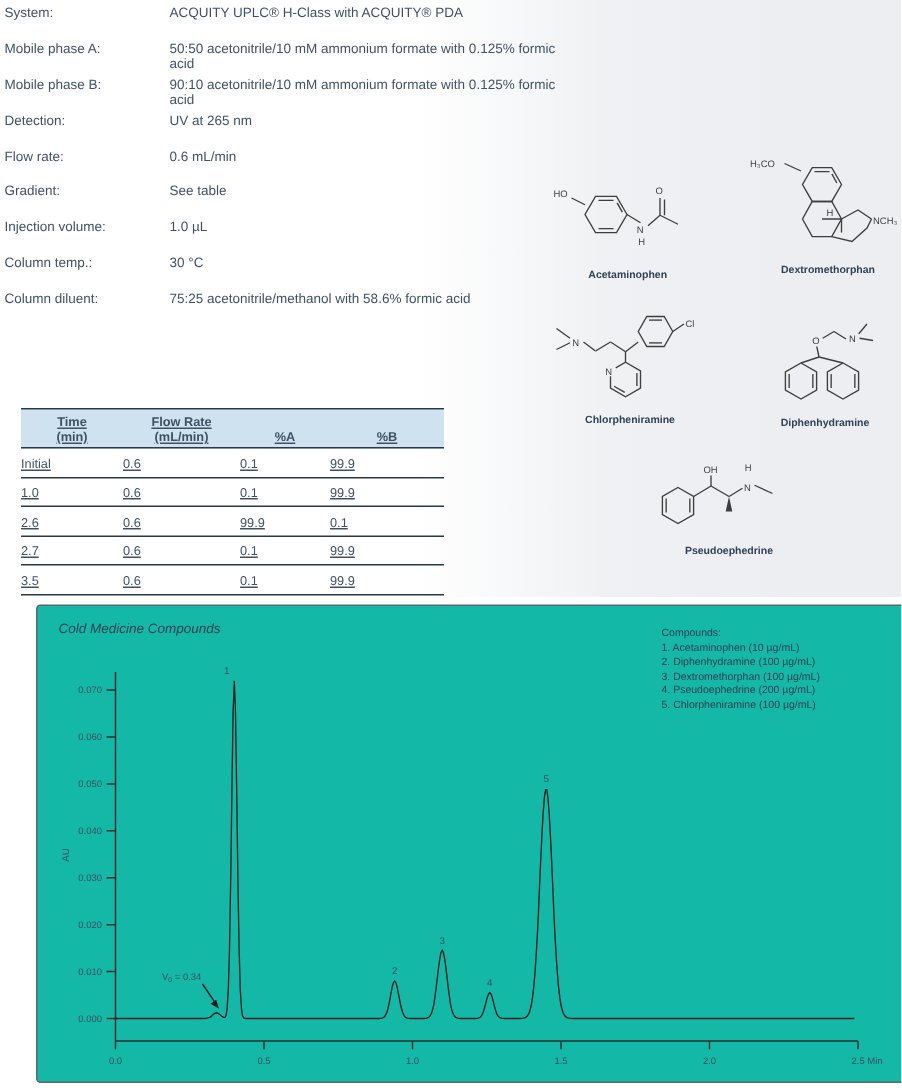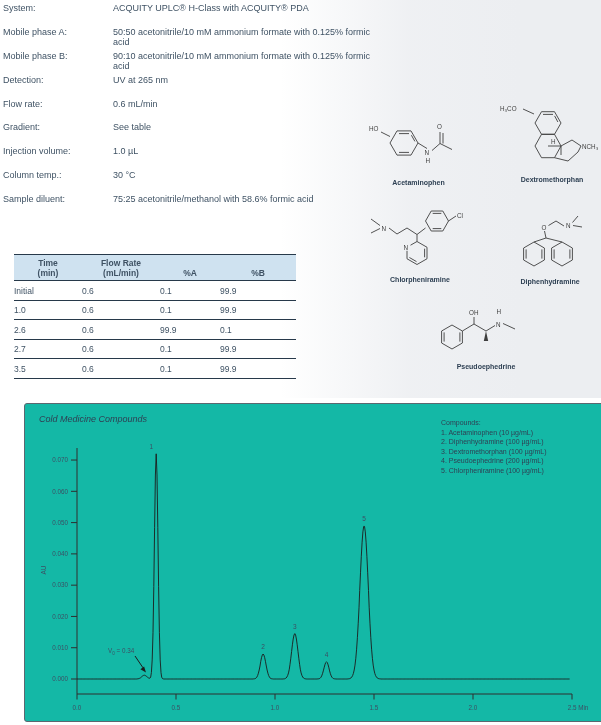--- a/index.html
+++ b/index.html
@@ -6,22 +6,22 @@
   .page{position:relative;width:601px;height:725px;background:#fff;overflow:hidden;
         font-family:"Liberation Sans",sans-serif;color:#3f5264;}
   .structures-bg{position:absolute;left:280px;top:0;width:321px;height:398px;
         background:linear-gradient(90deg,rgba(236,238,241,0) 0%,rgba(236,238,241,.85) 40%,#eceef1 75%);}
   
   .params{position:absolute;left:3px;top:3px;width:380px;font-size:9px;}
   .prow{display:flex;height:23.9px;align-items:flex-start;}
   .plabel{width:110px;flex:0 0 110px;}
   .pvalue{flex:1;}
   
-  table.gradient{position:absolute;left:14px;top:254px;width:282px;border-collapse:collapse;
-        font-size:8.5px;color:#3f5264;}
+  table.gradient{position:absolute;left:14px;top:272px;width:282px;border-collapse:collapse;
+        font-size:8.5px;color:#3f5264;text-decoration:underline;}
   table.gradient th{background:#cfe2f0;border-top:1px solid #27394a;border-bottom:1px solid #27394a;
         font-weight:bold;text-align:center;vertical-align:bottom;padding:3px 0 2px;line-height:1.2;}
   table.gradient td{border-bottom:1px solid #27394a;text-align:left;padding:4.5px 0 4px;}
   
   .structure{position:absolute;margin:0;}
   .structure svg line,.structure svg polygon,.structure svg polyline{fill:none;stroke:#3e3e3e;stroke-width:0.9;}
   .structure svg polygon.solid{fill:#3e3e3e;stroke:none;}
   .structure svg text{fill:#3e3e3e;stroke:none;font-size:6.3px;font-family:"Liberation Sans",sans-serif;}
   .structure figcaption{font-weight:bold;font-size:7px;text-align:center;color:#2f4154;margin-top:2px;}
   
@@ -65,21 +65,21 @@
       </div>
       <div class="prow">
         <span class="plabel">Injection volume:</span>
         <span class="pvalue">1.0 µL</span>
       </div>
       <div class="prow">
         <span class="plabel">Column temp.:</span>
         <span class="pvalue">30 °C</span>
       </div>
       <div class="prow">
-        <span class="plabel">Sample diluent:</span>
+        <span class="plabel">Column diluent:</span>
         <span class="pvalue">75:25 acetonitrile/methanol with 58.6% formic acid</span>
       </div>
     </div>
 
   <table class="gradient">
     <colgroup>
         <col style="width:68px">
         <col style="width:78px">
         <col style="width:60px">
         <col style="width:76px">

